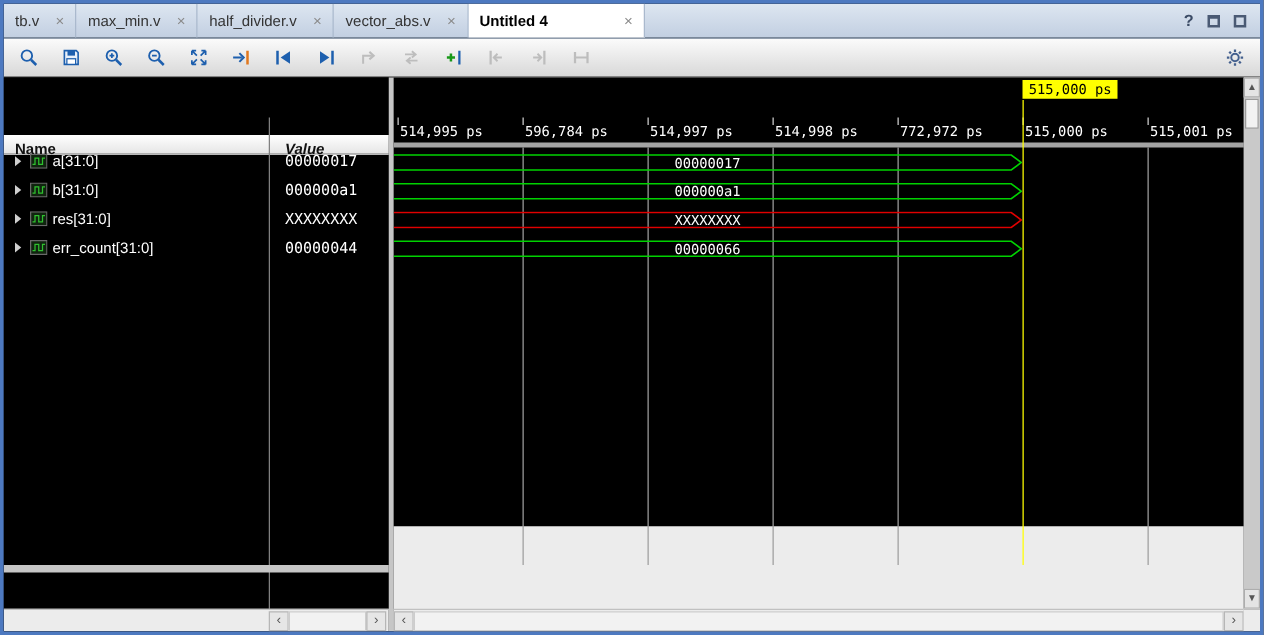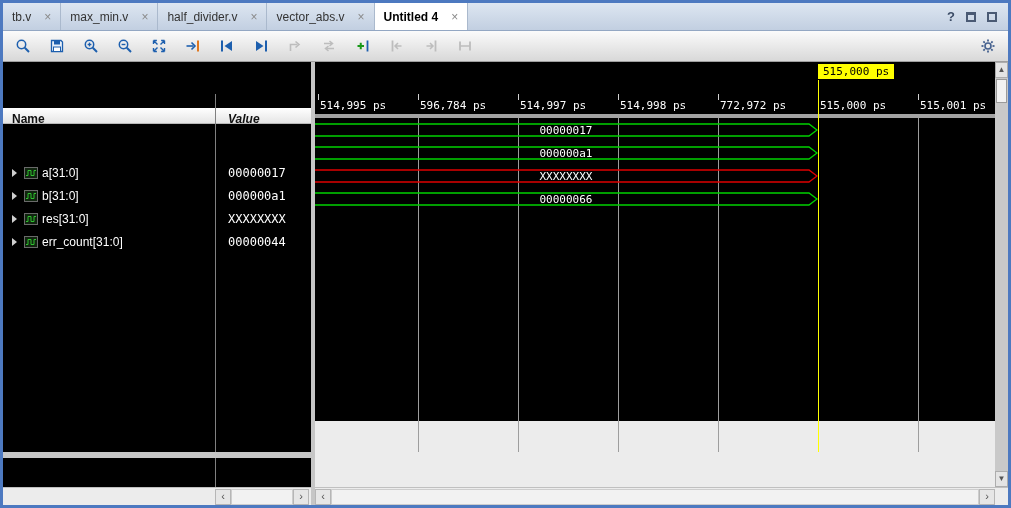--- a/index.html
+++ b/index.html
@@ -6,21 +6,21 @@
   html,body { width:1011px; height:508px; background:#fff; }
   .window{ position:relative; width:1011px; height:508px; border:3px solid #4d79c0;
            background:#000; font-family:"Liberation Sans",sans-serif; overflow:hidden; }
 
   
   .tabbar{ position:absolute; left:0; top:0; width:1005px; height:28px;
            background:linear-gradient(#dde6f1,#c2cfe1); border-bottom:1px solid #93a7c3;
            display:flex; align-items:stretch; }
   .tab{ display:flex; align-items:center; padding:0 9px; border-right:1px solid #aab9cd;
         font-size:12px; color:#333; white-space:nowrap; }
-  .tab.active{ background:#ffffff; color:#000; font-weight:bold; }
+  .tab.active{ background:#ffffff; color:#000; font-weight:bold;gap:48px; }
   .tab-close{ margin-left:13px; color:#8a8a8a; font-size:12px; font-weight:normal; }
   .win-controls{ margin-left:auto; display:flex; align-items:center; gap:11px; padding:0 11px; }
   .help-glyph{ font-weight:bold; font-size:13px; color:#3c4c66; }
   .sq{ width:10px; height:10px; border:2px solid #4a5a74; background:transparent; }
   .sq.float{ border-top-width:3px; }
 
   
   .toolbar{ position:absolute; left:0; top:28px; width:1005px; height:31px;
             background:linear-gradient(#fbfbfb,#d8d8d8); border-bottom:1px solid #9f9f9f;
             display:flex; align-items:center; padding:0 12px; gap:18px; }
@@ -30,21 +30,21 @@
   
   .content{ position:absolute; left:0; top:59px; width:1005px; height:443px; background:#000; }
 
   
   .left-panel{ position:absolute; left:0; top:0; width:308px; height:443px; background:#000; }
   .lp-header{ position:absolute; left:0; top:46px; width:308px; height:16px;
               background:linear-gradient(#ffffff,#e5e5e5); border-bottom:1px solid #b9b9b9; }
   .h-name{ position:absolute; left:9px; top:4px; font-size:12px; font-weight:bold; color:#111; }
   .h-value{ position:absolute; left:225px; top:4px; font-size:12px; font-weight:bold; color:#111;font-style:italic; }
   .col-div{ position:absolute; left:212px; top:32px; width:1px; height:393px; background:#808080; }
-  .sig-rows{ position:absolute; left:0; top:56px; width:308px; height:334px;margin-top:44px; }
+  .sig-rows{ position:absolute; left:0; top:56px; width:308px; height:334px; }
   .sig-row{ position:absolute; left:0; width:308px; height:23px; }
   .chev{ position:absolute; left:9px; top:7px; width:0; height:0;
          border-top:4px solid transparent; border-bottom:4px solid transparent;
          border-left:5px solid #cfcfcf; }
   .sig-icon{ position:absolute; left:21px; top:5px; }
   .sig-name{ position:absolute; left:39px; top:4px; font-size:12px; color:#fff; white-space:nowrap; }
   .sig-value{ position:absolute; left:225px; top:4px; font-size:12px; color:#fff;
               font-family:"DejaVu Sans Mono",monospace; }
   .lp-hsplit{ position:absolute; left:0; top:390px; width:308px; height:6px; background:#c6c6c6; }
   .hscroll{ position:absolute; top:425px; height:18px; background:#ececec; border-top:1px solid #c0c0c0; }

